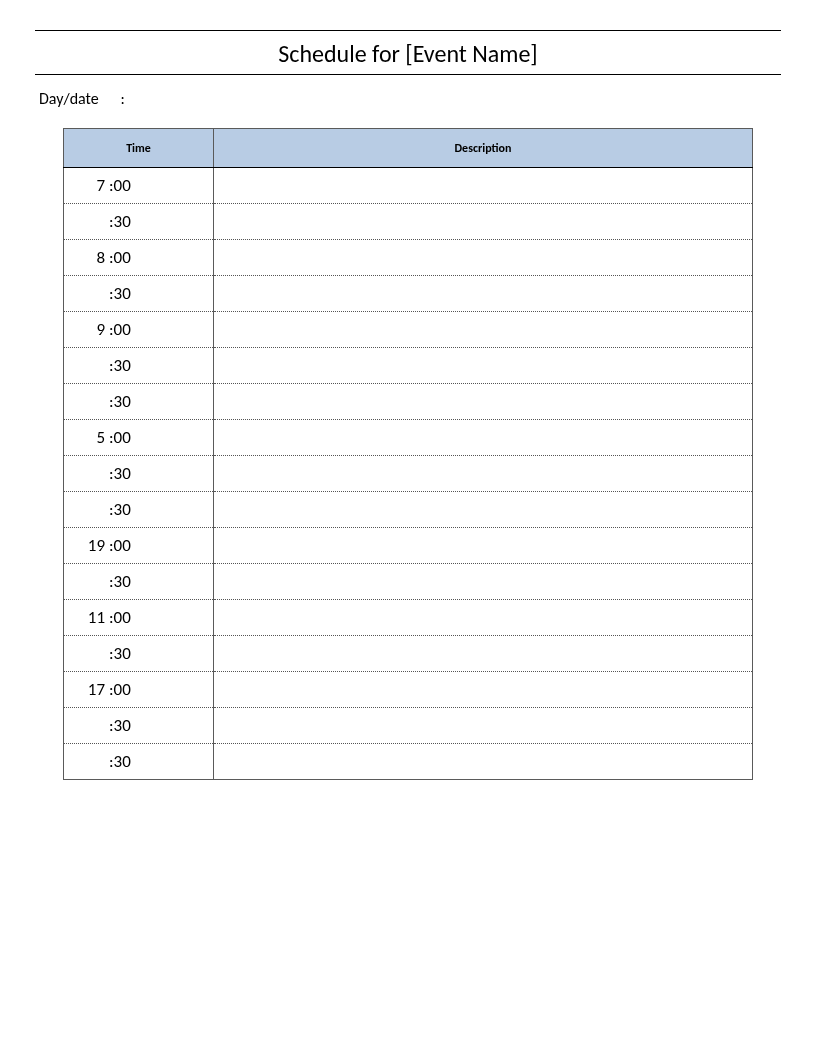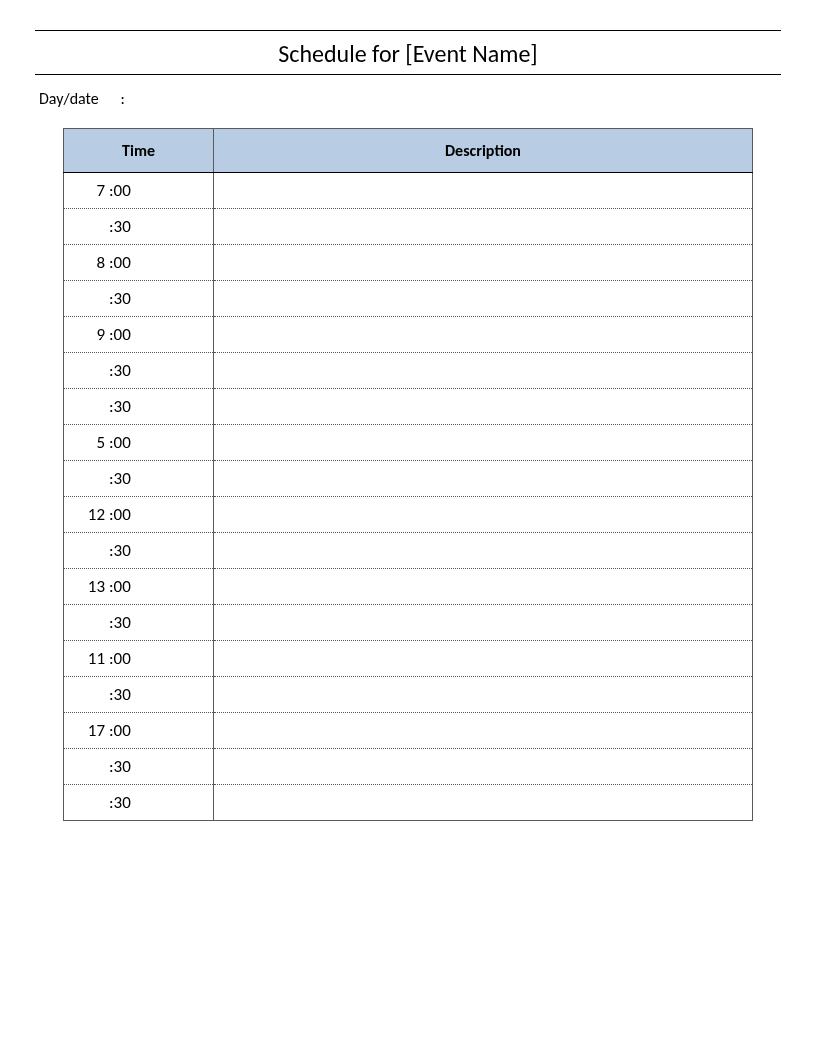--- a/index.html
+++ b/index.html
@@ -37,21 +37,21 @@
     .table-wrap {
       padding: 0 28px;
     }
     table.schedule {
       border-collapse: collapse;
       width: 100%;
       border: 1.2px solid #5a5a5a;
     }
     table.schedule th {
       background: #b8cce4;
-      font-size: 16px;
+      font-size: 12px;
       font-weight: bold;
       text-align: center;
       padding: 12px 6px;
       border-bottom: 1.2px solid #000;
     }
     table.schedule th.col-time {
       width: 150px;
       border-right: 1.2px solid #5a5a5a;
     }
     table.schedule td {
@@ -185,39 +185,30 @@
             <div class="time-inner">
               <span class="hour"></span>
               <span class="minute">:30</span>
             </div>
           </td>
           <td class="desc-cell"></td>
         </tr>
         <tr>
           <td class="time-cell">
             <div class="time-inner">
-              <span class="hour">12</span>
-              <span class="minute">:00</span>
-            </div>
-          </td>
-          <td class="desc-cell"></td>
-        </tr>
-        <tr>
-          <td class="time-cell">
-            <div class="time-inner">
-              <span class="hour"></span>
-              <span class="minute">:30</span>
-            </div>
-          </td>
-          <td class="desc-cell"></td>
-        </tr>
-        <tr>
-          <td class="time-cell">
-            <div class="time-inner">
-              <span class="hour">13</span>
+              <span class="hour"></span>
+              <span class="minute">:30</span>
+            </div>
+          </td>
+          <td class="desc-cell"></td>
+        </tr>
+        <tr>
+          <td class="time-cell">
+            <div class="time-inner">
+              <span class="hour">19</span>
               <span class="minute">:00</span>
             </div>
           </td>
           <td class="desc-cell"></td>
         </tr>
         <tr>
           <td class="time-cell">
             <div class="time-inner">
               <span class="hour"></span>
               <span class="minute">:30</span>

